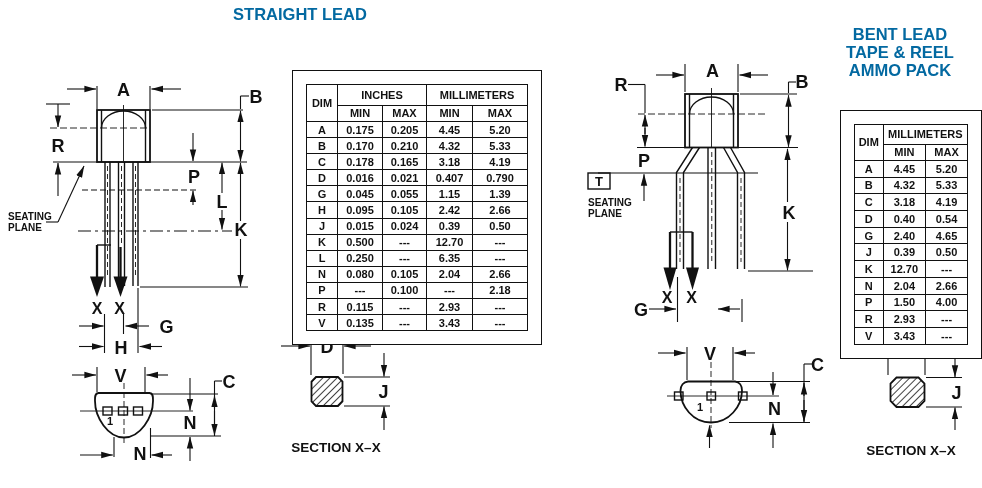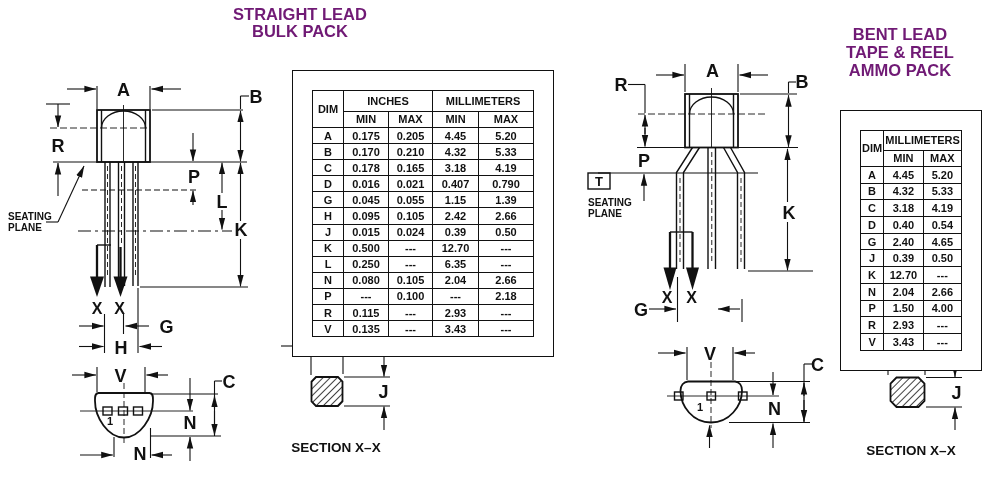--- a/index.html
+++ b/index.html
@@ -1,21 +1,21 @@
 <!DOCTYPE html>
 <html><head>
 <meta charset="utf-8">
 <style>
   html,body { margin:0; padding:0; background:#fff; }
   .stage { position:relative; width:982px; height:488px; background:#ffffff;
            font-family:"Liberation Sans", sans-serif; overflow:hidden; }
-  .title { position:absolute; text-align:center; font-weight:bold; color:#701a75; }
+  .title { position:absolute; text-align:center; font-weight:bold; color:#0369a1; }
   #left-title  { left:205px; top:6px;  width:190px; font-size:16.5px; line-height:16.5px; }
   #right-title { left:815px; top:25px; width:170px; font-size:16.5px; line-height:18px; }
-  .tblwrap { position:absolute; border:1px solid #111; padding:19px; background:#fff; }
+  .tblwrap { position:absolute; border:1px solid #111; padding:13px; background:#fff; }
   #left-table-wrap  { left:292px; top:70px; }
   #right-table-wrap { left:840px; top:110px; }
   table.dims { border-collapse:collapse; table-layout:fixed; }
   table.dims th, table.dims td {
     border:1px solid #111; padding:0; text-align:center;
     font-size:11px; font-weight:bold; color:#111; line-height:1.1;
   }
   #left-table tr.grp th { height:20px; }
   #left-table tr.sub th { height:15px; }
   #left-table tr.data td { height:15.1px; }
@@ -305,21 +305,20 @@
       <text class="dl mid" x="956.5" y="398.5">J</text>
       <text class="p1 mid" x="700" y="410.5">1</text>
       <text class="sm" x="588" y="205.5">SEATING</text>
       <text class="sm" x="588" y="216.5">PLANE</text>
       <text class="sec mid" x="911" y="455">SECTION X–X</text>
     </g>
   </svg>
 
   <div class="title" id="left-title">
     <div>STRAIGHT LEAD</div>
-    <div>BULK PACK</div>
   </div>
   <div class="title" id="right-title">
     <div>BENT LEAD</div>
     <div>TAPE &amp; REEL</div>
     <div>AMMO PACK</div>
   </div>
 
   <div class="tblwrap" id="left-table-wrap">
     <table class="dims" id="left-table">
       <colgroup>

